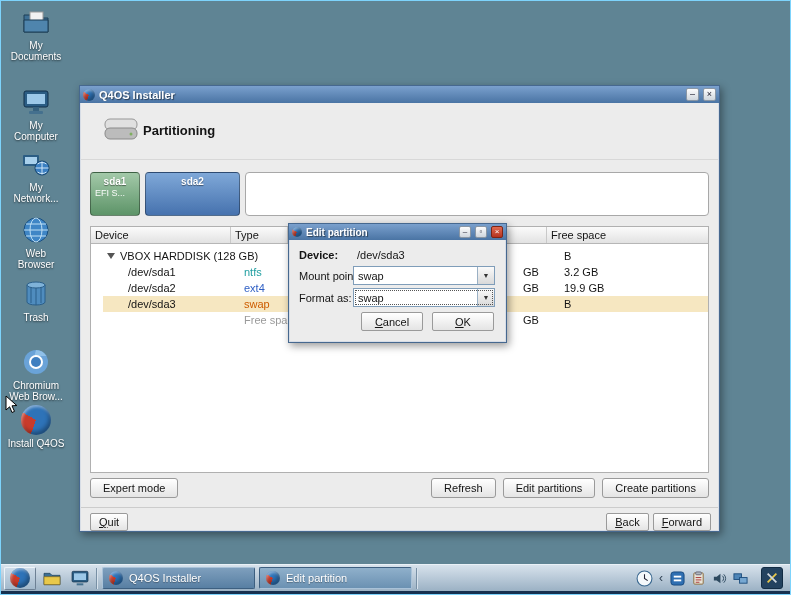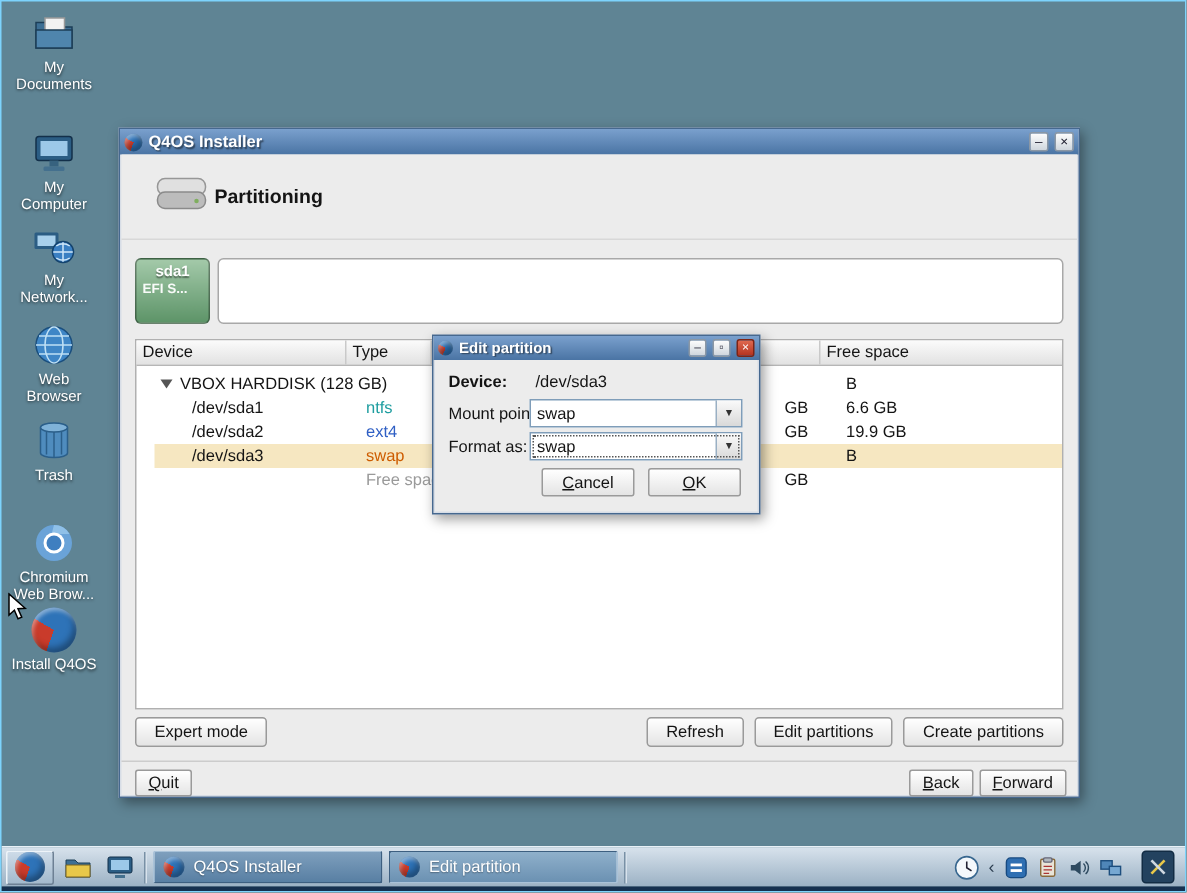--- a/index.html
+++ b/index.html
@@ -29,21 +29,21 @@
           font-size:9px; line-height:1; color:#223; background:linear-gradient(#fdfdfd,#cfd6dd);
           border:1px solid #8a97a5; border-radius:2px; padding:0; font-family:inherit; }
   .tbtn.red { background:linear-gradient(#e06a50,#b43320); color:#fff; border-color:#7e2415; }
 
   #installer { left:78px; top:84px; width:641px; height:447px; z-index:1; }
   .ins-head { position:absolute; left:1px; right:1px; top:17px; height:57px;
               border-bottom:1px solid #d8d8d8; background:#ececec; }
   .ins-head h1 { position:absolute; left:62px; top:20px; font-size:13px; color:#141414; }
   .disk-ic { position:absolute; left:22px; top:12px; }
 
-  .pbar { position:absolute; left:10px; top:86px; width:619px; height:44px; display:flex; gap:5px;font-weight:bold; }
+  .pbar { position:absolute; left:10px; top:86px; width:619px; height:44px; display:flex; gap:5px; }
   .pseg { border-radius:4px; border:1px solid rgba(0,0,0,.35); color:#fff; font-size:10px;
           padding:3px 4px; }
   .pseg b { display:block; text-align:center; font-size:10px; text-shadow:0 1px 1px rgba(0,0,0,.45); }
   .pseg .sub { font-size:9px; opacity:.95; }
   .pseg.green { width:50px; background:linear-gradient(#a3c9a9,#5d9468); }
   .pseg.blue  { width:95px; background:linear-gradient(#7fa8d8,#4672ae); }
   .pseg.freeseg { flex:1; background:#fff; border:1px solid #a8a8a8; }
 
   .ptable { position:absolute; left:10px; top:140px; width:619px; height:247px;
             background:#fff; border:1px solid #b0b0b0; font-size:11px; color:#141414; }
@@ -195,41 +195,44 @@
           <circle cx="28" cy="19" r="1.5" fill="#7fae5f"></circle>
         </svg>
       <h1>Partitioning</h1>
     </div>
 
     <div class="pbar">
       <div class="pseg green">
         <b>sda1</b>
         <span class="sub">EFI S...</span>
       </div>
+      <div class="pseg blue">
+        <b>sda2</b>
+      </div>
       <div class="pseg freeseg"></div>
     </div>
 
     <div class="ptable">
       <div class="thead">
         <span class="th w-dev">Device</span>
         <span class="th w-type">Type</span>
         <span class="th w-mid"></span>
         <span class="th w-free">Free space</span>
       </div>
       <div class="rows">
         <div class="trow">
           <span class="expander"></span>
           <span class="cell c-dev">VBOX HARDDISK (128 GB)</span>
           <span class="cell c-free">B</span>
         </div>
         <div class="trow">
           <span class="cell c-dev child">/dev/sda1</span>
           <span class="cell c-type t-ntfs">ntfs</span>
           <span class="cell c-mid">GB</span>
-          <span class="cell c-free">6.6 GB</span>
+          <span class="cell c-free">3.2 GB</span>
         </div>
         <div class="trow">
           <span class="cell c-dev child">/dev/sda2</span>
           <span class="cell c-type t-ext4">ext4</span>
           <span class="cell c-mid">GB</span>
           <span class="cell c-free">19.9 GB</span>
         </div>
         <div class="trow hl">
           <span class="cell c-dev child">/dev/sda3</span>
           <span class="cell c-type t-swap">swap</span>

